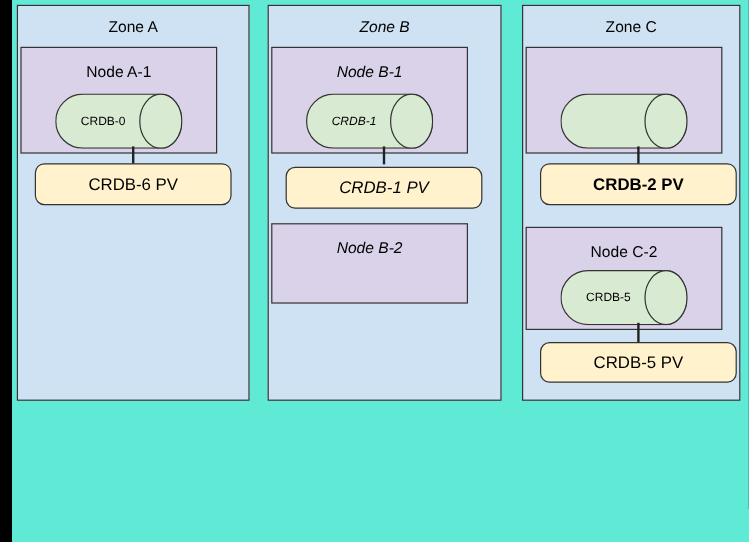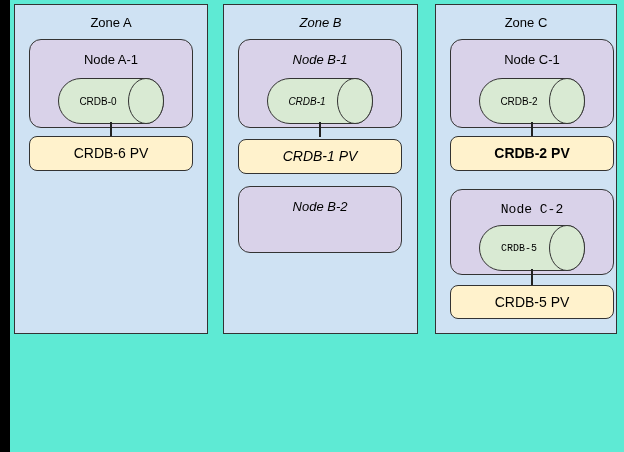--- a/index.html
+++ b/index.html
@@ -22,25 +22,25 @@
     box-sizing: border-box;
   }
   .zone-title {
     position: absolute;
     top: 10px; left: 0; right: 0;
     text-align: center;
     font-size: 13px;
   }
   .node {
     position: absolute;
-    left: 14px;
+    left: 2px;
     width: 164px;
     background: #d9d2e9;
     border: 1px solid #333;
-    border-radius: 12px;
+    border-radius: 0;
     box-sizing: border-box;
   }
   .node-title {
     position: absolute;
     top: 12px; left: 0; right: 0;
     text-align: center;
     font-size: 13px;
   }
   .cylinder {
     position: absolute;
@@ -119,35 +119,33 @@
 
     <div class="node" style="top:181px; height:67px;">
       <div class="node-title">Node B-2</div>
     </div>
   </div>
 
   <div class="zone" style="left:425px; width:182px;">
     <div class="zone-title">Zone C</div>
 
     <div class="node" style="top:34px; height:89px;">
-      <div class="node-title">Node C-1</div>
       <div class="cylinder">
         <svg width="106" height="46" viewBox="0 0 106 46">
           <path d="M 23 0.5 L 88 0.5 A 17.5 22.5 0 0 1 88 45.5 L 23 45.5 A 22.5 22.5 0 0 1 23 0.5 Z" fill="#d9ead3" stroke="#333" stroke-width="1"></path>
           <ellipse cx="88" cy="23" rx="17.5" ry="22.5" fill="#d9ead3" stroke="#333" stroke-width="1"></ellipse>
         </svg>
-        <span class="cyl-label">CRDB-2</span>
       </div>
     </div>
 
     <div class="connector" style="top:117px; height:15px;"></div>
 
     <div class="pv" style="top:131px;font-weight:bold;">CRDB-2 PV</div>
 
-    <div class="node" style="top:184px; height:86px;font-family:Liberation Mono, monospace;">
+    <div class="node" style="top:184px; height:86px;">
       <div class="node-title">Node C-2</div>
       <div class="cylinder" style="top:35px;">
         <svg width="106" height="46" viewBox="0 0 106 46">
           <path d="M 23 0.5 L 88 0.5 A 17.5 22.5 0 0 1 88 45.5 L 23 45.5 A 22.5 22.5 0 0 1 23 0.5 Z" fill="#d9ead3" stroke="#333" stroke-width="1"></path>
           <ellipse cx="88" cy="23" rx="17.5" ry="22.5" fill="#d9ead3" stroke="#333" stroke-width="1"></ellipse>
         </svg>
         <span class="cyl-label">CRDB-5</span>
       </div>
     </div>
 

